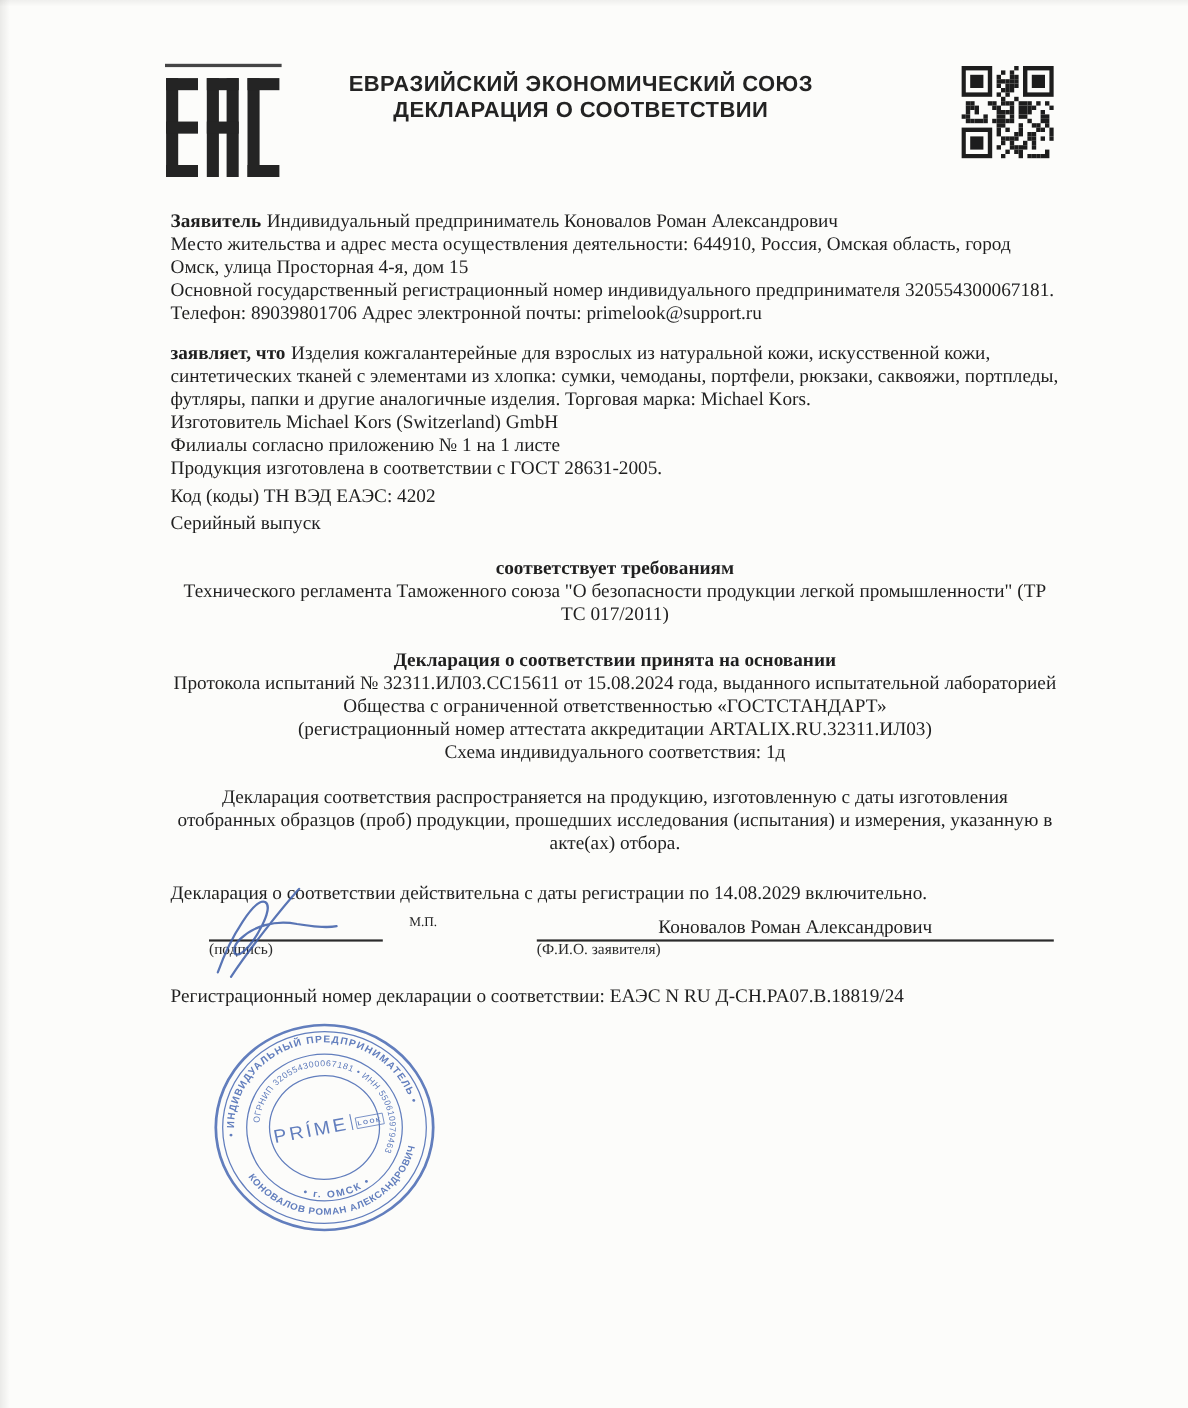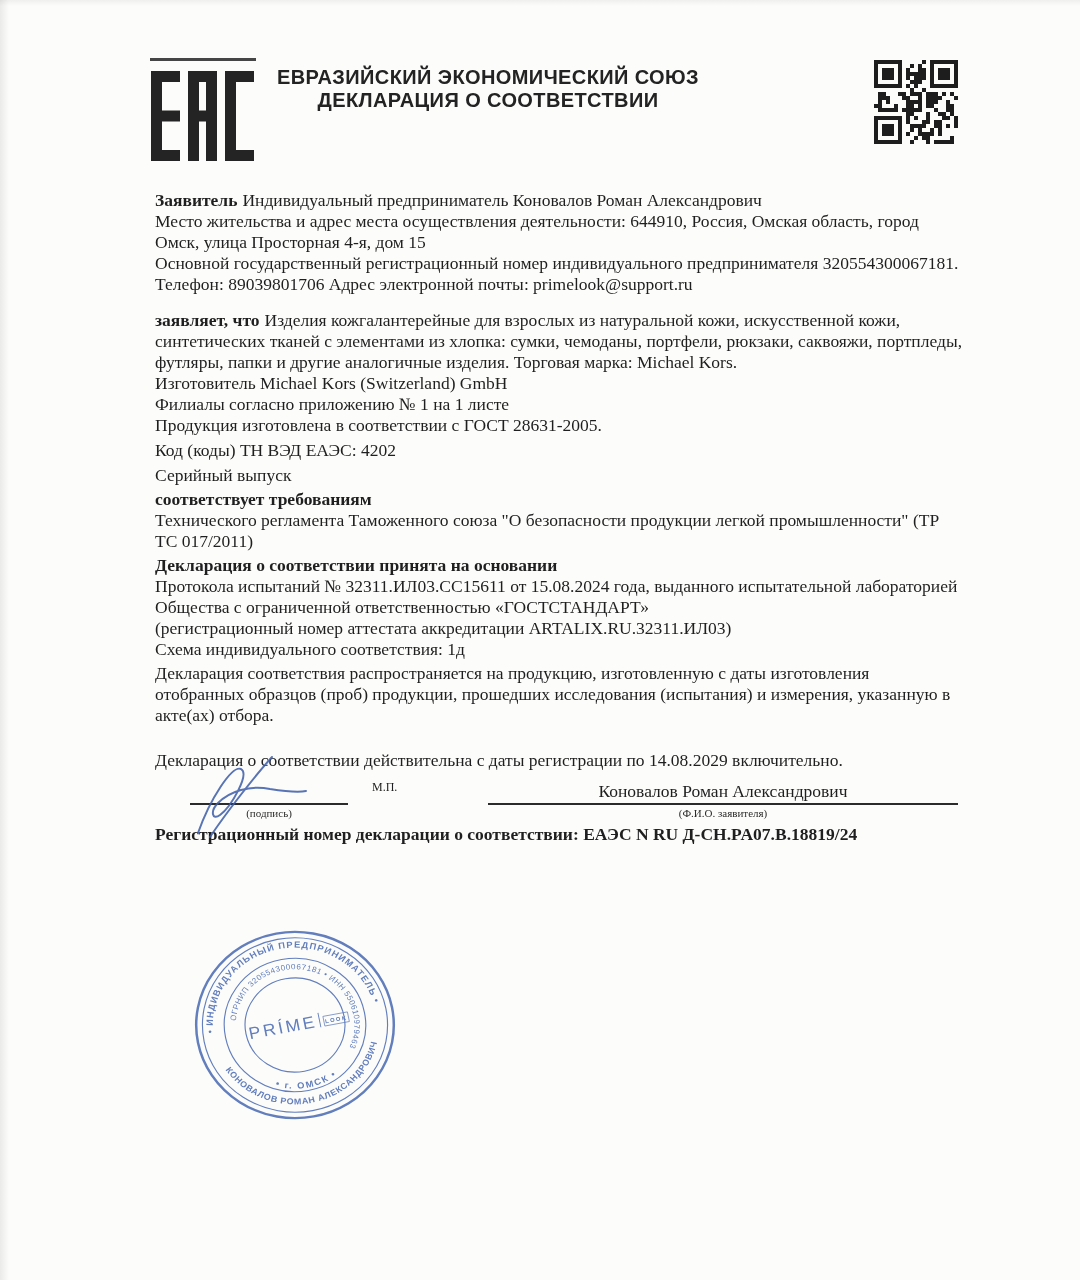--- a/index.html
+++ b/index.html
@@ -19,53 +19,53 @@
 
   
   .eac-block{position:absolute;left:150px;top:58px;width:106px;}
   .eac-topline{height:3px;background:#454545;margin-bottom:10px;width:100%;}
   .eac-letters{display:block;}
   .doc-title{
     position:absolute;left:0;top:66px;width:976px;
     text-align:center;
     font-family:"Liberation Sans", sans-serif;
     font-weight:bold;font-size:20px;line-height:23px;
-    letter-spacing:0.4px;color:#232323;
+    letter-spacing:0.4px;color:#232323;padding-left:40px;
   }
   .qr{position:absolute;left:874px;top:60px;width:84px;height:84px;}
 
   
   .content{
     position:absolute;left:155px;top:190px;width:808px;
     font-size:17.5px;line-height:21px;
   }
   .para{margin:0;}
   .line{display:block;}
   .lead{margin-right:5px;}
   b{font-weight:bold;}
   .mb-applicant{margin-bottom:15px;}
   .sp{margin-top:4px;}
-  .mt2{margin-top:3px;}
+  .mt2{margin-top:20px;text-align:center;}
   .validity{margin-top:24px;font-weight:normal;}
 
   
   .sig-row{display:flex;align-items:flex-end;margin-top:6px;}
   .sig-col{display:flex;flex-direction:column;}
   .sig-left{width:158px;margin-left:35px;position:relative;}
   .sig-line{border-bottom:2px solid #2b2b2b;height:0;}
   .caption{
-    text-align:center;font-size:11px;line-height:14px;
+    font-size:14px;line-height:14px;
     color:#2b2b2b;padding-top:1px;
   }
   .autograph{position:absolute;left:-8px;top:-52px;width:156px;height:88px;pointer-events:none;}
   .sig-mp{margin:0 0 22px 24px;font-size:12px;width:34px;}
   .sig-right{width:470px;margin-left:82px;}
   .signer-name{text-align:center;font-size:17.5px;line-height:20px;padding-bottom:2px;}
 
-  .reg{margin:4px 0 0 0;font-weight:bold;}
+  .reg{margin:24px 0 0 0;font-weight:normal;}
   .reg + .reg{margin-top:9px;}
 
   
   .stamp{position:absolute;left:191px;top:927px;width:208px;height:196px;opacity:0.88;}
 </style>
 </head>
 <body>
 
 <div class="page">
 

